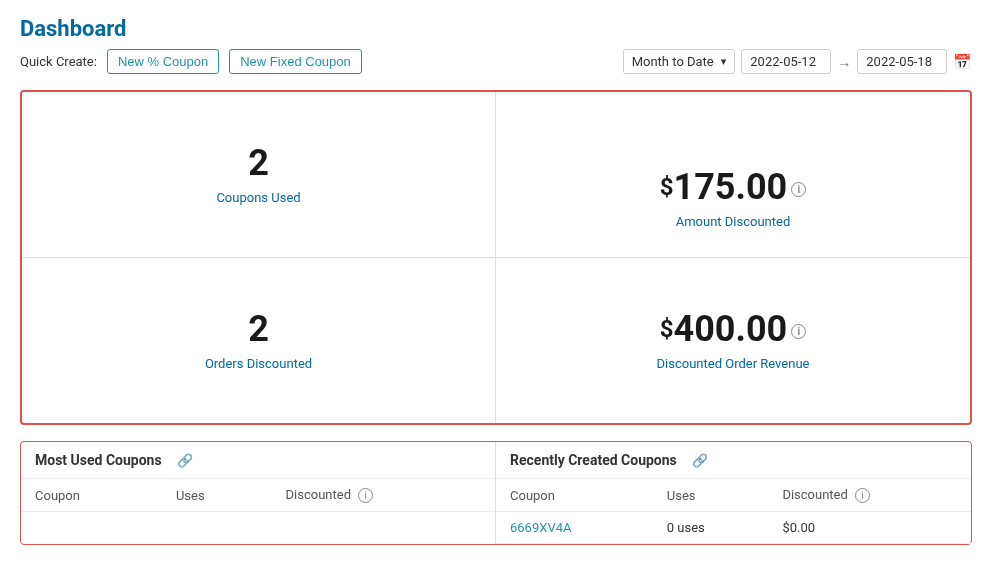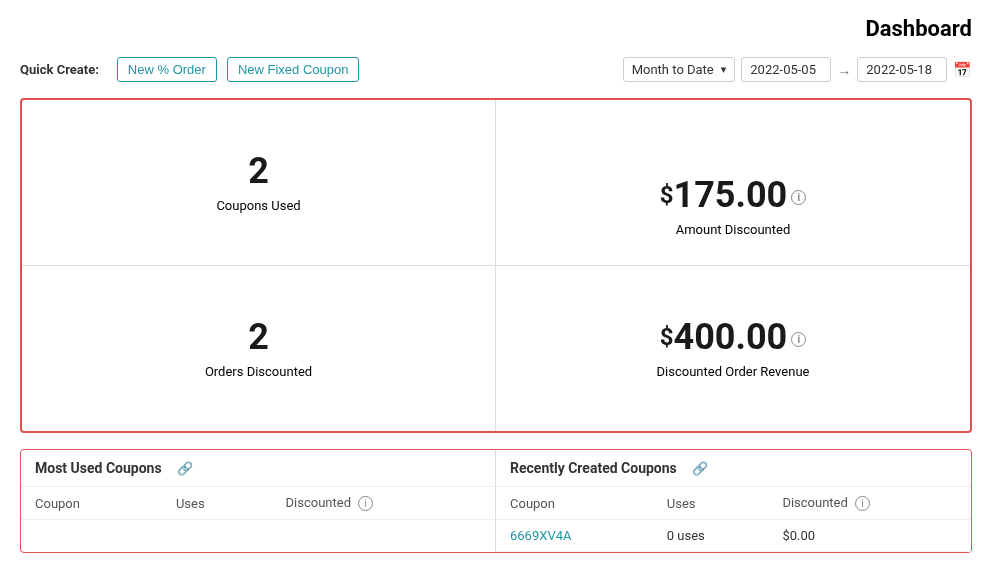--- a/index.html
+++ b/index.html
@@ -1,64 +1,64 @@
 <!DOCTYPE html>
 <html><head>
   <meta charset="utf-8">
   <style>
     * { box-sizing: border-box; margin: 0; padding: 0; }
     body { font-family: -apple-system, BlinkMacSystemFont, 'Segoe UI', Roboto, sans-serif; background: #fff; color: #333; font-size: 14px; }
     .page { padding: 16px 20px; width: 992px; min-height: 582px; }
-    h1 { font-size: 22px; font-weight: 700; color: #000000; margin-bottom: 16px; text-align: right; }
+    h1 { font-size: 22px; font-weight: 700; color: #0369a1; margin-bottom: 8px; }
     .toolbar { display: flex; align-items: center; gap: 10px; margin-bottom: 16px; flex-wrap: wrap; }
-    .quick-create-label { font-weight: 700; font-size: 13px; color: #333; margin-right: 8px; }
+    .quick-create-label { font-weight: 400; font-size: 13px; color: #333; margin-right: 0; }
     .btn-outline { border: 1px solid #2196a3; color: #2196a3; background: #fff; padding: 4px 10px; border-radius: 3px; font-size: 13px; cursor: pointer; }
     .spacer { flex: 1; }
     .date-filter { display: flex; align-items: center; gap: 6px; padding-left: 42px; }
     .date-dropdown { border: 1px solid #ccc; border-radius: 3px; padding: 4px 8px; font-size: 13px; background: #fff; cursor: pointer; display: flex; align-items: center; gap: 4px; }
     .date-input { border: 1px solid #ccc; border-radius: 3px; padding: 4px 8px; font-size: 13px; color: #333; min-width: 90px; }
     .arrow-text { color: #666; }
     .calendar-icon { color: #666; cursor: pointer; font-size: 15px; }
     .stats-grid { border: 2px solid #e05252; border-radius: 4px; display: grid; grid-template-columns: 1fr 1fr; grid-template-rows: 1fr 1fr; margin-bottom: 16px; }
     .stat-cell { padding: 28px 20px; display: flex; flex-direction: column; align-items: center; justify-content: center; }
     .stat-cell:nth-child(1) { border-right: 1px solid #ddd; border-bottom: 1px solid #ddd; }
     .stat-cell:nth-child(2) { border-bottom: 1px solid #ddd; margin-top: 48px; }
     .stat-cell:nth-child(3) { border-right: 1px solid #ddd; }
     .stat-number { font-size: 36px; font-weight: 700; color: #1a1a1a; line-height: 1.1; }
     .stat-number .dollar { font-size: 24px; font-weight: 700; vertical-align: top; padding-top: 6px; display: inline-block; }
-    .stat-label { font-size: 13px; color: #000000; margin-top: 6px; }
+    .stat-label { font-size: 13px; color: #0369a1; margin-top: 6px; }
     .info-icon { display: inline-flex; align-items: center; justify-content: center; width: 15px; height: 15px; border: 1px solid #888; border-radius: 50%; font-size: 10px; color: #888; margin-left: 4px; vertical-align: middle; cursor: pointer; }
     .tables-section { display: grid; grid-template-columns: 1fr 1fr; border: 1px solid #e05252; border-radius: 4px; }
     .table-half { padding: 0; }
     .table-half:first-child { border-right: 1px solid #ddd; }
     .table-section-header { padding: 10px 14px; font-weight: 700; font-size: 14px; border-bottom: 1px solid #eee; display: flex; align-items: center; gap: 16px; }
     .ext-link-icon { color: #2196a3; font-size: 13px; cursor: pointer; }
     .data-table { width: 100%; border-collapse: collapse; }
     .data-table th { padding: 8px 14px; text-align: left; font-size: 13px; color: #555; font-weight: 400; border-bottom: 1px solid #eee; }
     .data-table td { padding: 8px 14px; font-size: 13px; border-bottom: 1px solid #f0f0f0; }
     .link-text { color: #2196a3; cursor: pointer; text-decoration: none; }
     .chevron-down { font-size: 11px; margin-left: 3px; }
   </style>
 </head>
 <body>
 
 <div class="page">
   <h1>Dashboard</h1>
 
   <div class="toolbar">
     <span class="quick-create-label">Quick Create:</span>
-    <button class="btn-outline">New % Order</button>
+    <button class="btn-outline">New % Coupon</button>
     <button class="btn-outline">New Fixed Coupon</button>
     <div class="spacer"></div>
     <div class="date-filter">
       <div class="date-dropdown">
         <span>Month to Date</span>
         <span class="chevron-down">▾</span>
       </div>
-      <span class="date-input">2022-05-05</span>
+      <span class="date-input">2022-05-12</span>
       <span class="arrow-text">→</span>
       <span class="date-input">2022-05-18</span>
       <span class="calendar-icon">📅</span>
     </div>
   </div>
 
   <div class="stats-grid">
 
     <div class="stat-cell">
       <span class="stat-number">2</span>

